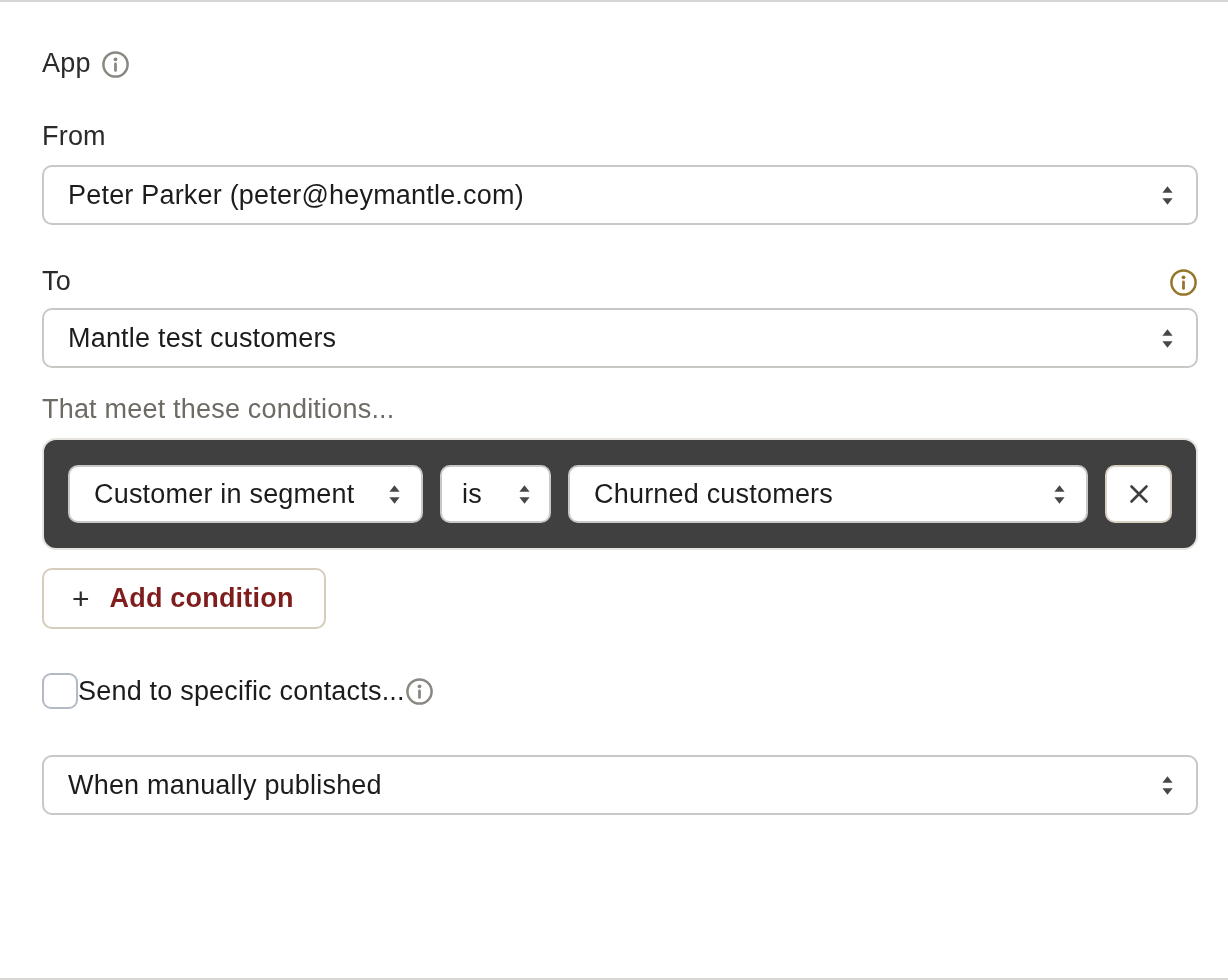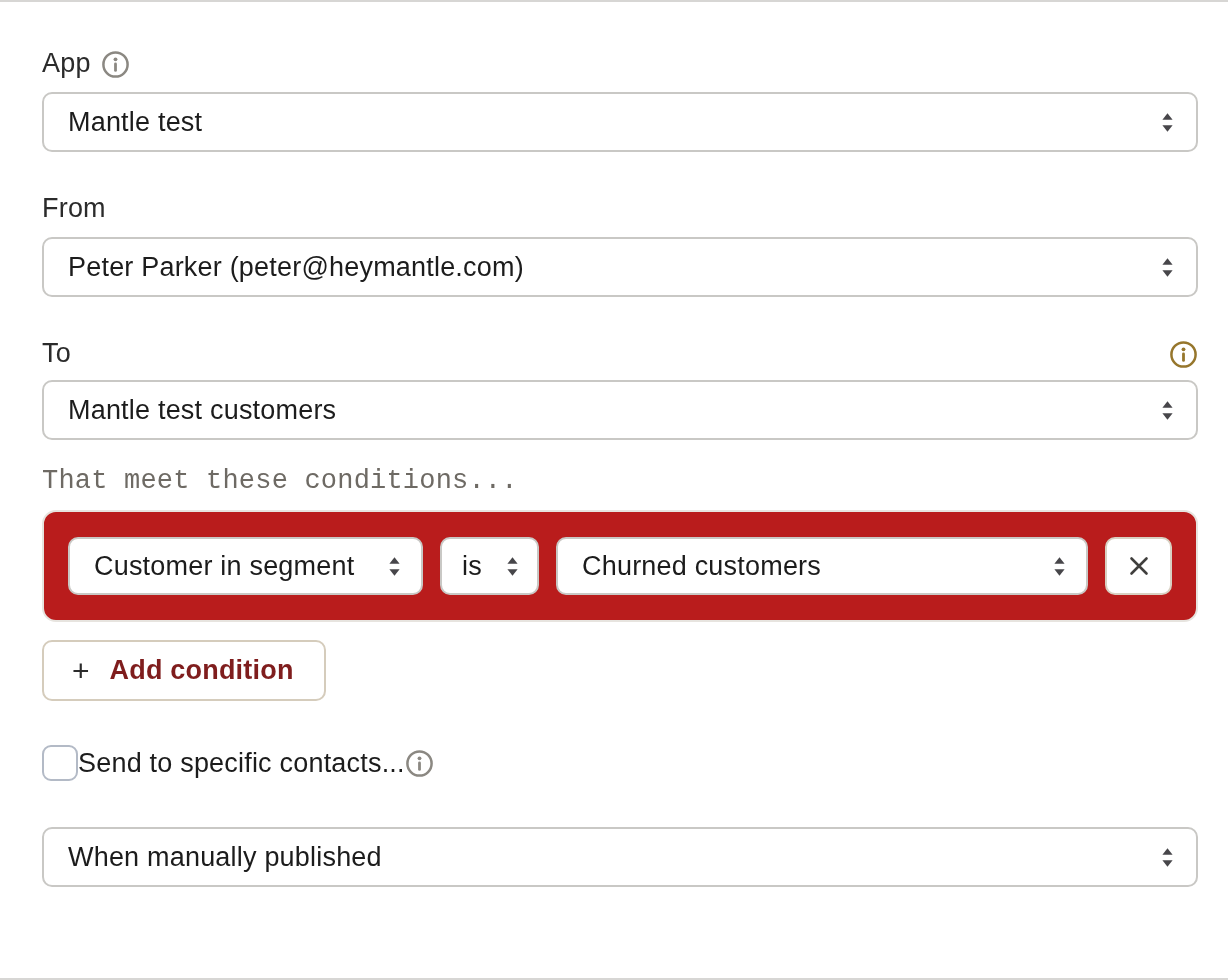--- a/index.html
+++ b/index.html
@@ -28,21 +28,21 @@
   }
   .label-row.split { justify-content: space-between; }
   .label-left { display: flex; align-items: center; gap: 14px; }
   .label-right { display: flex; align-items: center; gap: 12px; }
   .label {
     font-size: 27px;
     line-height: 1.15;
     color: #2b2b2b;
     letter-spacing: 0.2px;
   }
-  .label.muted { color: #6e6a64; font-family: Liberation Mono, monospace; }
+  .label.muted { color: #6e6a64; }
   .info-icon { display: inline-flex; align-items: center; }
   .info-icon.gray { color: #8b8882; }
   .info-icon.gold { color: #96762c; }
   .select {
     height: 60px;
     background: #ffffff;
     border: 2px solid #c9c8c5;
     border-radius: 10px;
     display: flex;
     align-items: center;
@@ -56,30 +56,30 @@
     letter-spacing: 0.2px;
     white-space: nowrap;
   }
   .updown { display: inline-flex; align-items: center; flex: none; }
   .field-app, .field-from { margin-bottom: 41px; }
   .field-to { margin-bottom: 26px; }
   .field-to .label-row { margin-bottom: 10px; }
   .recipients-text { font-size: 27px; color: #1c1c1c; letter-spacing: 0.2px; }
   .conditions-label { margin-bottom: 12px; }
   .condition-box {
-    background: #b91c1c;
+    background: #404040;
     border: 2px solid #e7e4df;
     border-radius: 14px;
     padding: 25px 24px;
     margin-bottom: 18px;
   }
   .condition-row { display: flex; align-items: center; gap: 17px; }
   .condition-row .select { height: 58px; }
   .select.w-field { width: 355px; flex: none; padding: 0 18px 0 24px; }
-  .select.w-op { width: 99px; flex: none; padding: 0 16px 0 20px; }
+  .select.w-op { width: 111px; flex: none; padding: 0 16px 0 20px; }
   .select.w-value { flex: 1; padding: 0 18px 0 24px; }
   .remove-btn {
     width: 67px;
     height: 58px;
     flex: none;
     background: #ffffff;
     border: 2px solid #d8d0c2;
     border-radius: 10px;
     display: flex;
     align-items: center;
@@ -123,29 +123,20 @@
 <div class="page">
 
   <div class="field-app">
     <div class="label-row">
       <span class="label">App</span>
       <span class="info-icon gray">
         <svg width="29" height="29" viewBox="0 0 29 29" aria-hidden="true">
           <circle cx="14.5" cy="14.5" r="12.1" fill="none" stroke="currentColor" stroke-width="2.5"></circle>
           <circle cx="14.5" cy="9.3" r="1.9" fill="currentColor"></circle>
           <rect x="13.1" y="12.6" width="2.8" height="9.2" rx="1.4" fill="currentColor"></rect>
-        </svg>
-      </span>
-    </div>
-    <div class="select">
-      <span class="select-text">Mantle test</span>
-      <span class="updown">
-        <svg width="17" height="25" viewBox="0 0 17 25" aria-hidden="true">
-          <path d="M8.5 3.2 L13.6 9.8 H3.4 Z" fill="#47464a"></path>
-          <path d="M8.5 21.8 L3.4 15.2 H13.6 Z" fill="#47464a"></path>
         </svg>
       </span>
     </div>
   </div>
 
   <div class="field-from">
     <div class="label-row">
       <span class="label">From</span>
     </div>
     <div class="select">

